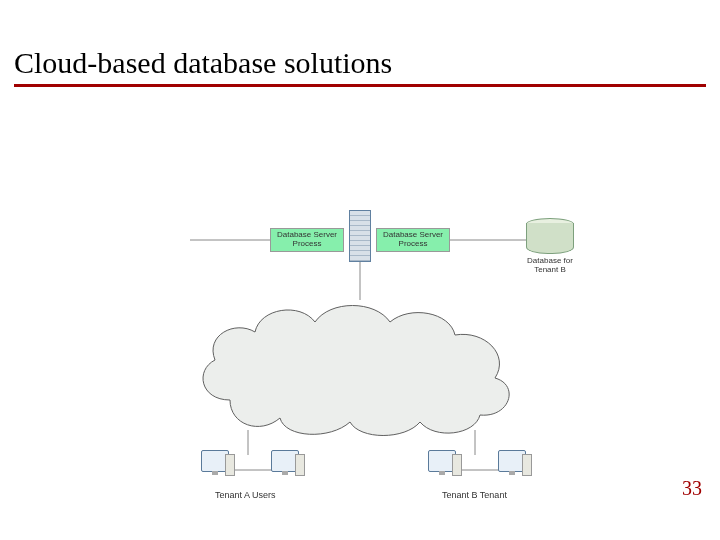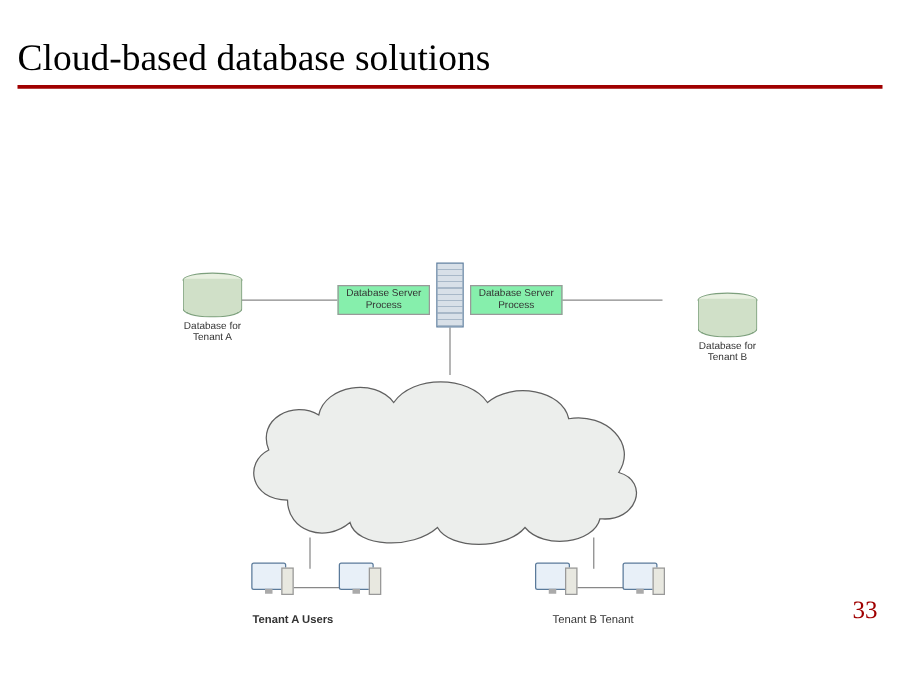--- a/index.html
+++ b/index.html
@@ -10,21 +10,21 @@
     background: #fff;
     font-family: "Times New Roman", Times, serif;
     position: relative;
     overflow: hidden;
   }
   .slide {
     position: relative;
     width: 720px;
     height: 540px;
     box-sizing: border-box;
-    padding: 30px 14px 0 14px;
+    padding: 46px 14px 0 14px;
   }
   .title {
     font-size: 30px;
     color: #000;
     padding-bottom: 4px;
     border-bottom: 3px solid #a00000;
     margin: 0 0 26px 0;
     font-weight: normal;
   }
   .bullet-row {
@@ -190,26 +190,22 @@
     <svg width="440" height="300" style="position:absolute;left:0;top:0;">
       <line class="conn" x1="50" y1="30" x2="130" y2="30"></line>
       <line class="conn" x1="300" y1="30" x2="390" y2="30"></line>
       <line class="conn" x1="220" y1="52" x2="220" y2="90"></line>
       <line class="conn" x1="108" y1="220" x2="108" y2="245"></line>
       <line class="conn" x1="70" y1="260" x2="145" y2="260"></line>
       <line class="conn" x1="335" y1="220" x2="335" y2="245"></line>
       <line class="conn" x1="298" y1="260" x2="372" y2="260"></line>
     </svg>
 
-    <div class="db" style="left:0;top:8px;">
-      <div class="db-shape"></div>
-      <div>Database for Tenant A</div>
-    </div>
-
-    <div class="db" style="left:380px;top:24px;margin-left:32px;">
+
+    <div class="db" style="left:380px;top:8px;">
       <div class="db-shape"></div>
       <div>Database for Tenant B</div>
     </div>
 
     <div class="server-stack">
       <div class="rack"></div>
     </div>
 
     <div class="proc-box" style="left:130px;top:18px;">Database Server Process</div>
     <div class="proc-box" style="left:236px;top:18px;">Database Server Process</div>
@@ -244,18 +240,18 @@
 
     <div class="pc" style="left:282px;top:240px;">
       <div class="monitor"></div>
         <div class="tower"></div>
     </div>
     <div class="pc" style="left:352px;top:240px;">
       <div class="monitor"></div>
         <div class="tower"></div>
     </div>
 
-    <div class="user-label" style="left:62px;top:280px;font-weight:bold;">Tenant A Users</div>
+    <div class="user-label" style="left:75px;top:280px;">Tenant A Users</div>
     <div class="user-label" style="left:302px;top:280px;">Tenant B Tenant</div>
   </div>
 
   <div class="page-num">33</div>
 </div>
 
 </body></html>

